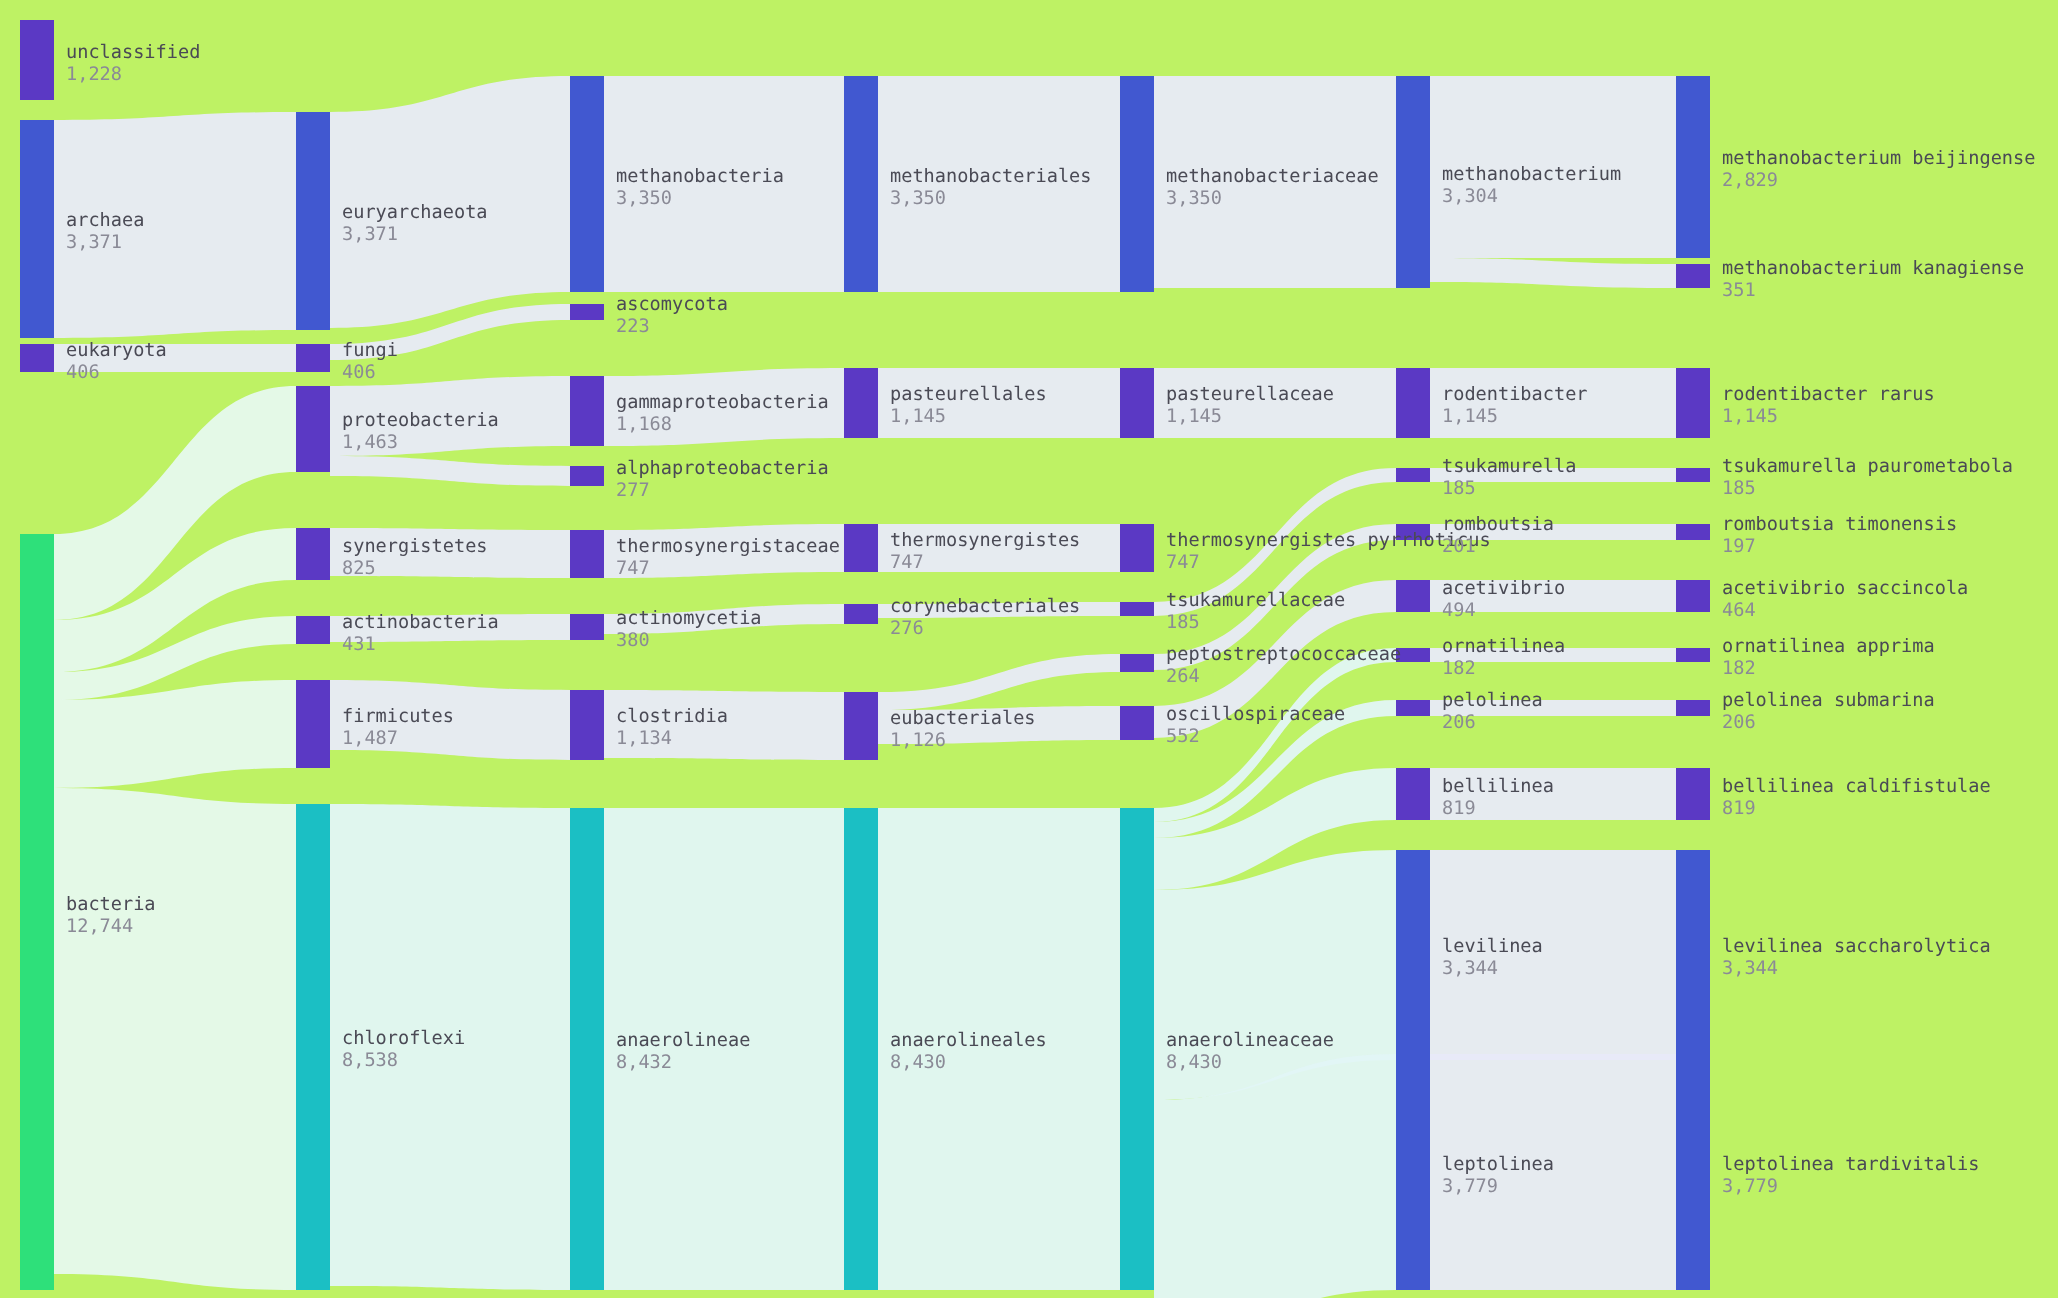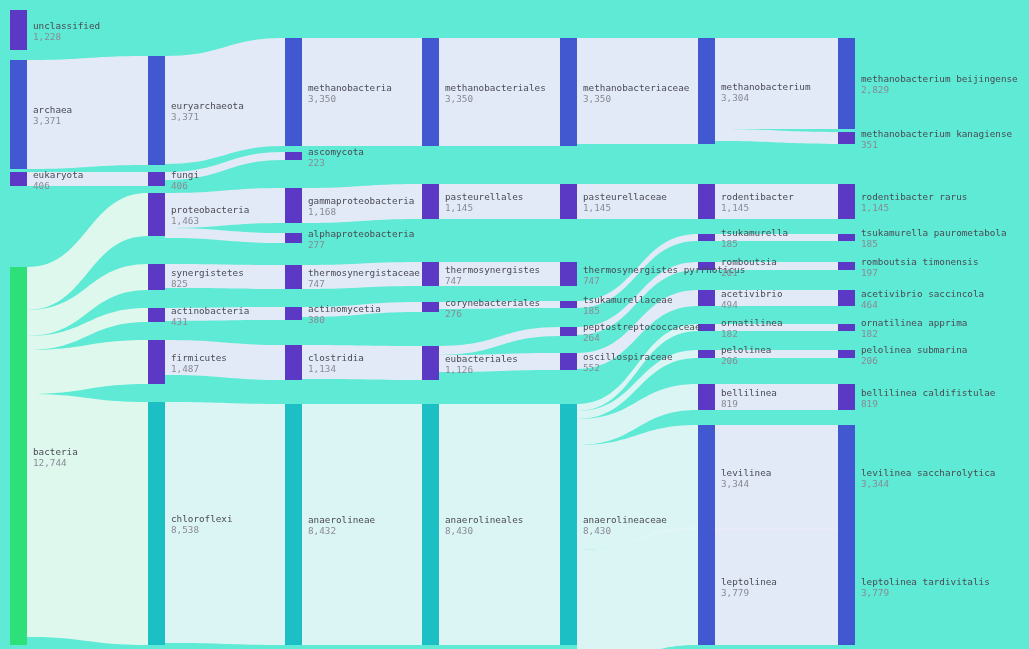--- a/index.html
+++ b/index.html
@@ -1,18 +1,18 @@
 <!DOCTYPE html>
 <html><head>
 <meta charset="utf-8">
 <style>
   html,body{margin:0;padding:0;background:#ffffff;}
   body{width:1029px;height:649px;overflow:hidden;
        font-family:"DejaVu Sans Mono","Liberation Mono",monospace;}
-  #sankey-root{position:relative;width:1029px;height:649px;background:#5eead4;}
+  #sankey-root{position:relative;width:1029px;height:649px;background:#bef264;}
   svg#sankey-svg{position:absolute;left:0;top:0;width:1029px;height:649px;display:block;}
   .node-label{font-family:"DejaVu Sans Mono","Liberation Mono",monospace;
               font-size:9.3px;fill:#4a4a55;dominant-baseline:alphabetic;}
   .node-value{font-family:"DejaVu Sans Mono","Liberation Mono",monospace;
               font-size:9.3px;fill:#8a8a96;dominant-baseline:alphabetic;}
 </style>
 </head>
 <body>
 
 <div id="sankey-root">

